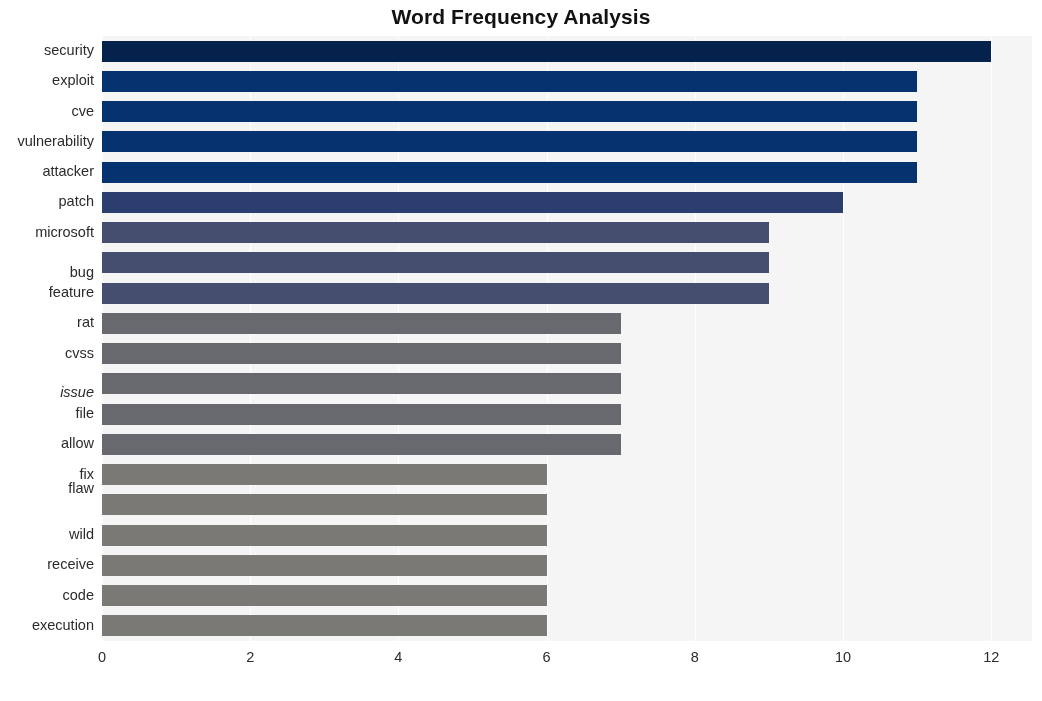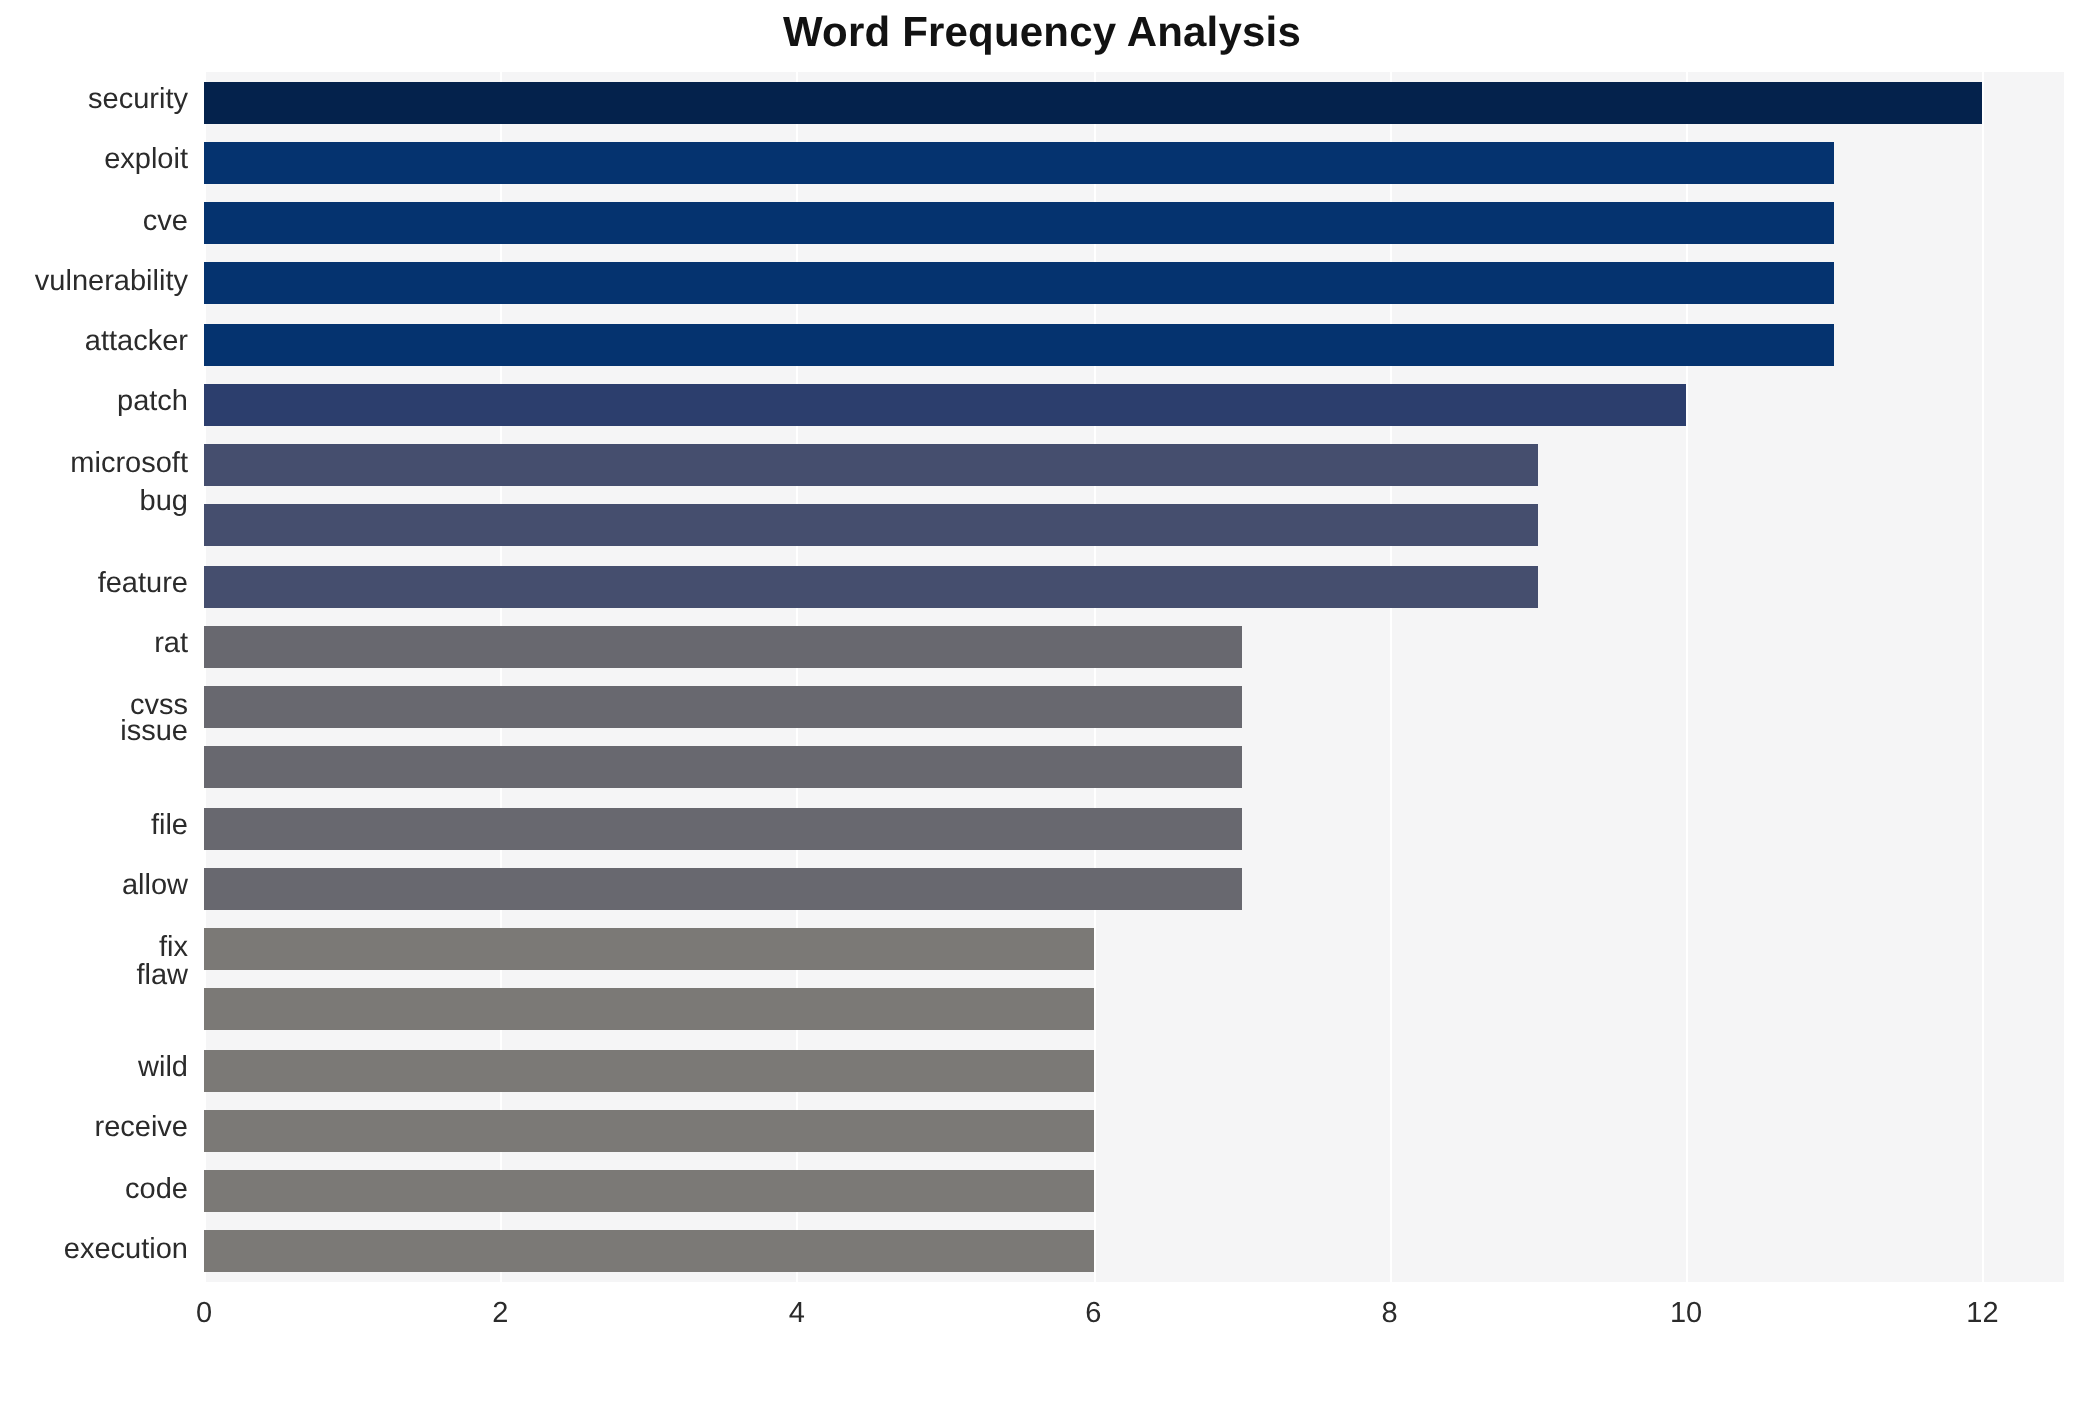--- a/index.html
+++ b/index.html
@@ -192,25 +192,25 @@
   </div>
 
   <div id="y-axis">
       <div class="y-tick-label" style="top: 6.125px;">security</div>
       <div class="y-tick-label" style="top: 36.375px;">exploit</div>
       <div class="y-tick-label" style="top: 66.625px;">cve</div>
       <div class="y-tick-label" style="top: 96.875px;">vulnerability</div>
       <div class="y-tick-label" style="top: 127.125px;">attacker</div>
       <div class="y-tick-label" style="top: 157.375px;">patch</div>
       <div class="y-tick-label" style="top: 187.625px;">microsoft</div>
-      <div class="y-tick-label" style="top: 207px;">bug</div>
+      <div class="y-tick-label" style="top: 228px;">bug</div>
       <div class="y-tick-label" style="top: 248.125px;">feature</div>
       <div class="y-tick-label" style="top: 278.375px;">rat</div>
       <div class="y-tick-label" style="top: 308.625px;">cvss</div>
-      <div class="y-tick-label" style="top: 322px;">issue</div>
+      <div class="y-tick-label" style="top: 348px; font-style: italic;">issue</div>
       <div class="y-tick-label" style="top: 369.125px; padding-left: 26px;">file</div>
       <div class="y-tick-label" style="top: 399.375px;">allow</div>
       <div class="y-tick-label" style="top: 429.625px;">fix</div>
       <div class="y-tick-label" style="top: 444px;">flaw</div>
       <div class="y-tick-label" style="top: 490.125px;">wild</div>
       <div class="y-tick-label" style="top: 520.375px; padding-left: 36px;">receive</div>
       <div class="y-tick-label" style="top: 550.625px;">code</div>
       <div class="y-tick-label" style="top: 580.875px;">execution</div>
     </div>
 

